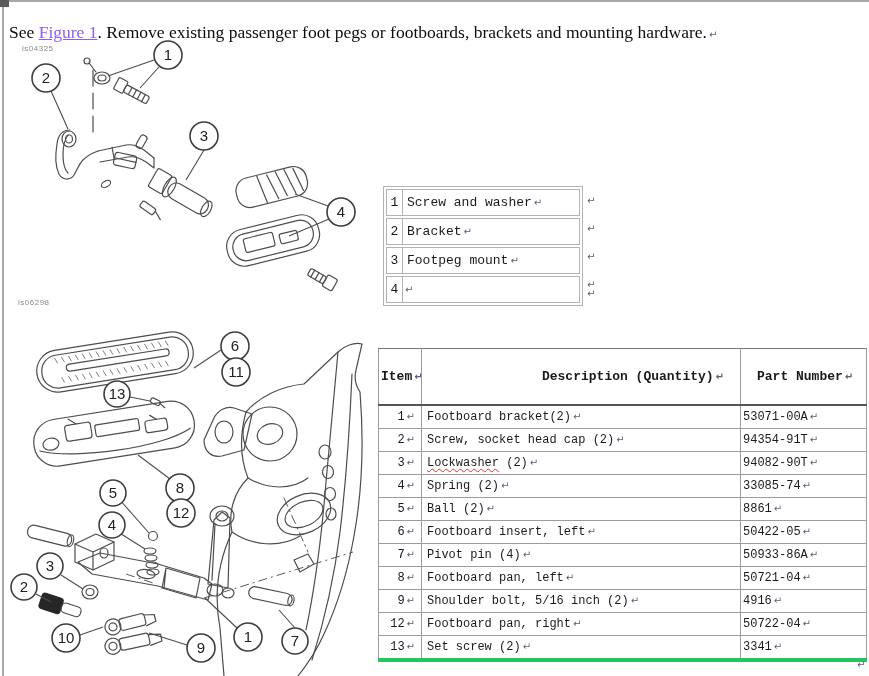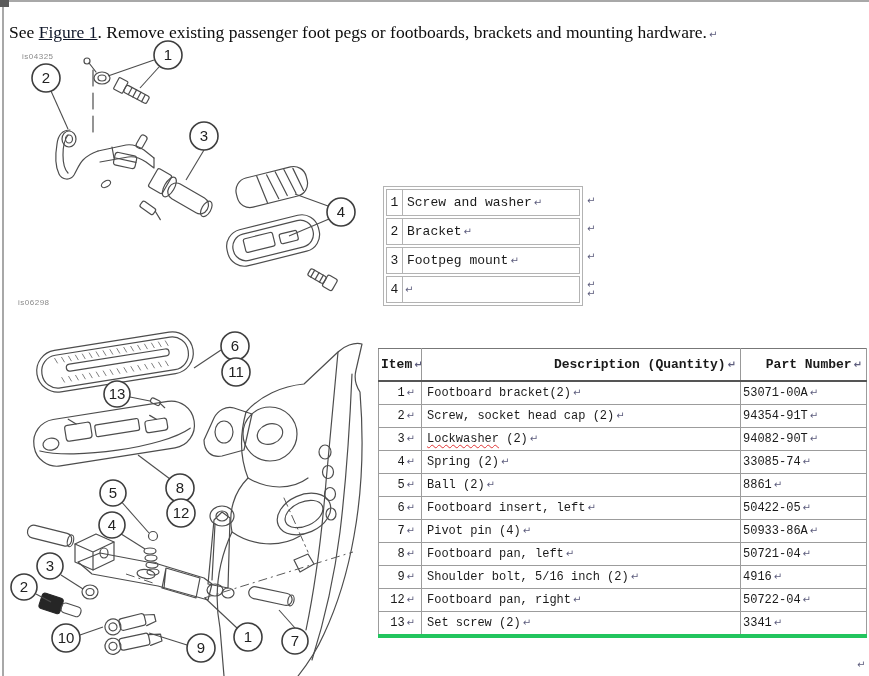--- a/index.html
+++ b/index.html
@@ -3,25 +3,25 @@
 <meta charset="utf-8">
 <style>
   html,body{margin:0;padding:0;background:#fff;}
   .page{position:relative;width:869px;height:676px;background:#fff;overflow:hidden;
         font-family:"Liberation Serif", serif;color:#111;}
   .top-border{position:absolute;left:0;top:0;width:869px;height:2px;background:#a8a8a8;}
   .left-border{position:absolute;left:2px;top:0;width:2px;height:676px;background:#a8a8a8;}
   .corner{position:absolute;left:0;top:0;width:9px;height:7px;background:#5a5a5a;}
 
   .instruction{position:absolute;left:9px;top:3px;width:820px;font-size:17.5px;line-height:23px;color:#0d0d0d;}
-  .instruction a{color:#0f172a;text-decoration:underline;cursor:pointer;}
+  .instruction a{color:#8b5cf6;text-decoration:underline;cursor:pointer;}
   .crm{font-family:"DejaVu Sans", sans-serif;color:#5d5d7d;font-size:10px;margin-left:2px;}
 
   .imglabel{position:absolute;font-family:"Liberation Sans", sans-serif;font-size:8px;color:#8a8a8a;letter-spacing:0.5px;}
-  #lbl1{left:22px;top:52px;}
+  #lbl1{left:22px;top:44px;}
   #lbl2{left:18px;top:298px;}
 
   svg{position:absolute;overflow:visible;}
   #diagram1{left:8px;top:34px;}
   #diagram2{left:8px;top:322px;}
   .art{stroke:#4d4d4d;stroke-width:1.2;fill:none;stroke-linecap:round;stroke-linejoin:round;}
   .artthin{stroke:#6a6a6a;stroke-width:0.8;fill:none;}
   .dashline{stroke:#5a5a5a;stroke-width:1;fill:none;stroke-dasharray:9 4 2 4;}
   .leader{stroke:#4d4d4d;stroke-width:1.1;fill:none;}
   .callout circle{fill:#fff;stroke:#3e3e3e;stroke-width:1.6;}
@@ -38,21 +38,21 @@
   .legend-marks{position:absolute;left:587px;top:186px;height:112px;display:flex;flex-direction:column;}
   .legend-marks .crm{height:28px;display:flex;align-items:center;margin:0;}
   .after-legend-mark{position:absolute;left:585px;top:288px;}
   .after-parts-mark{position:absolute;left:855px;top:659px;}
 
   
   .parts{position:absolute;left:378px;top:348px;width:488px;border-collapse:collapse;table-layout:fixed;
          font-family:"Liberation Mono","DejaVu Sans Mono", monospace;color:#1a1a1a;}
   .parts col.c-item{width:43px;} .parts col.c-desc{width:319px;} .parts col.c-part{width:126px;}
   .parts th{font-size:13px;font-weight:bold;height:23px;border:1px solid #999;
-            border-top:1px solid #777;border-bottom:2px solid #555;padding:4px;white-space:nowrap;overflow:hidden;}
+            border-top:1px solid #777;border-bottom:2px solid #555;padding:16px;white-space:nowrap;overflow:hidden;}
   .parts td{font-size:12px;height:22px;border:1px solid #9c9c9c;padding:0 2px;white-space:nowrap;overflow:hidden;}
   .parts tr:last-child td{border-bottom:4px solid #22c55e;}
   .th-item{text-align:left;padding-left:2px !important;}
   .th-desc,.th-part{text-align:right;}
   .td-item{text-align:right;padding-right:6px !important;}
   .td-desc{padding-left:5px !important;margin-left:32px;}
   .spellerr{text-decoration:underline wavy #e03434 1px;text-underline-offset:2px;}
 </style>
 </head>
 <body>

